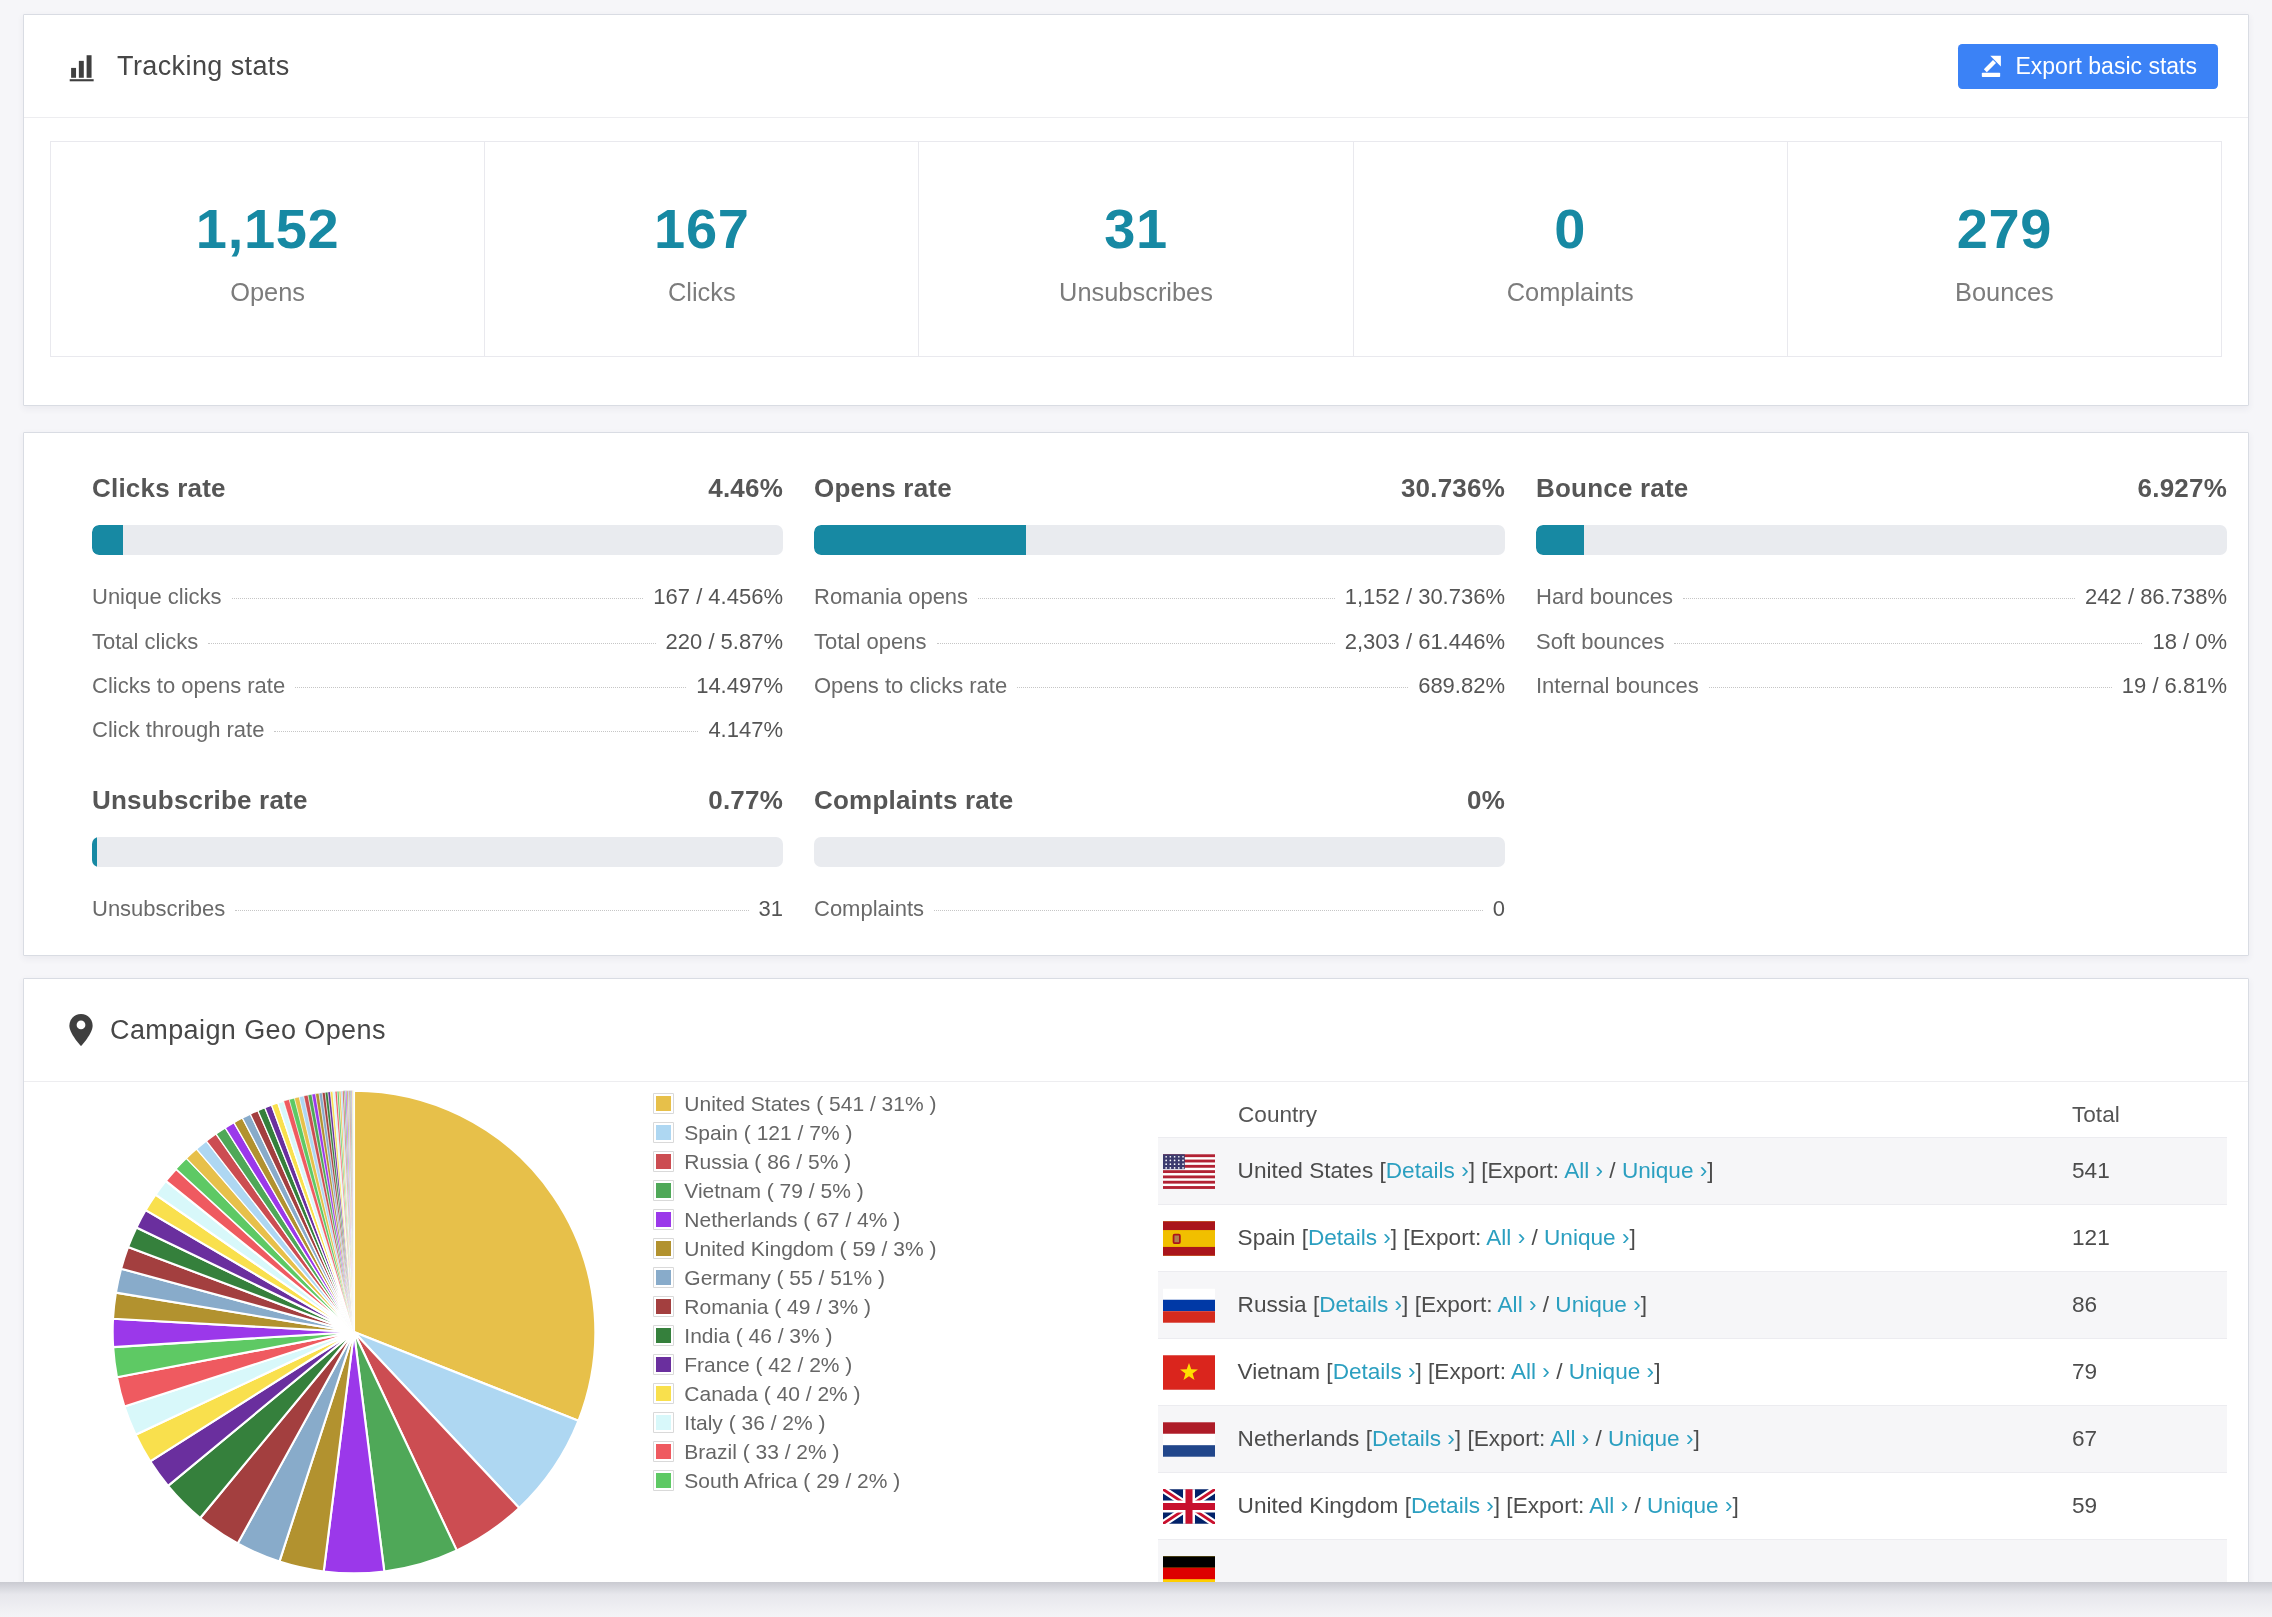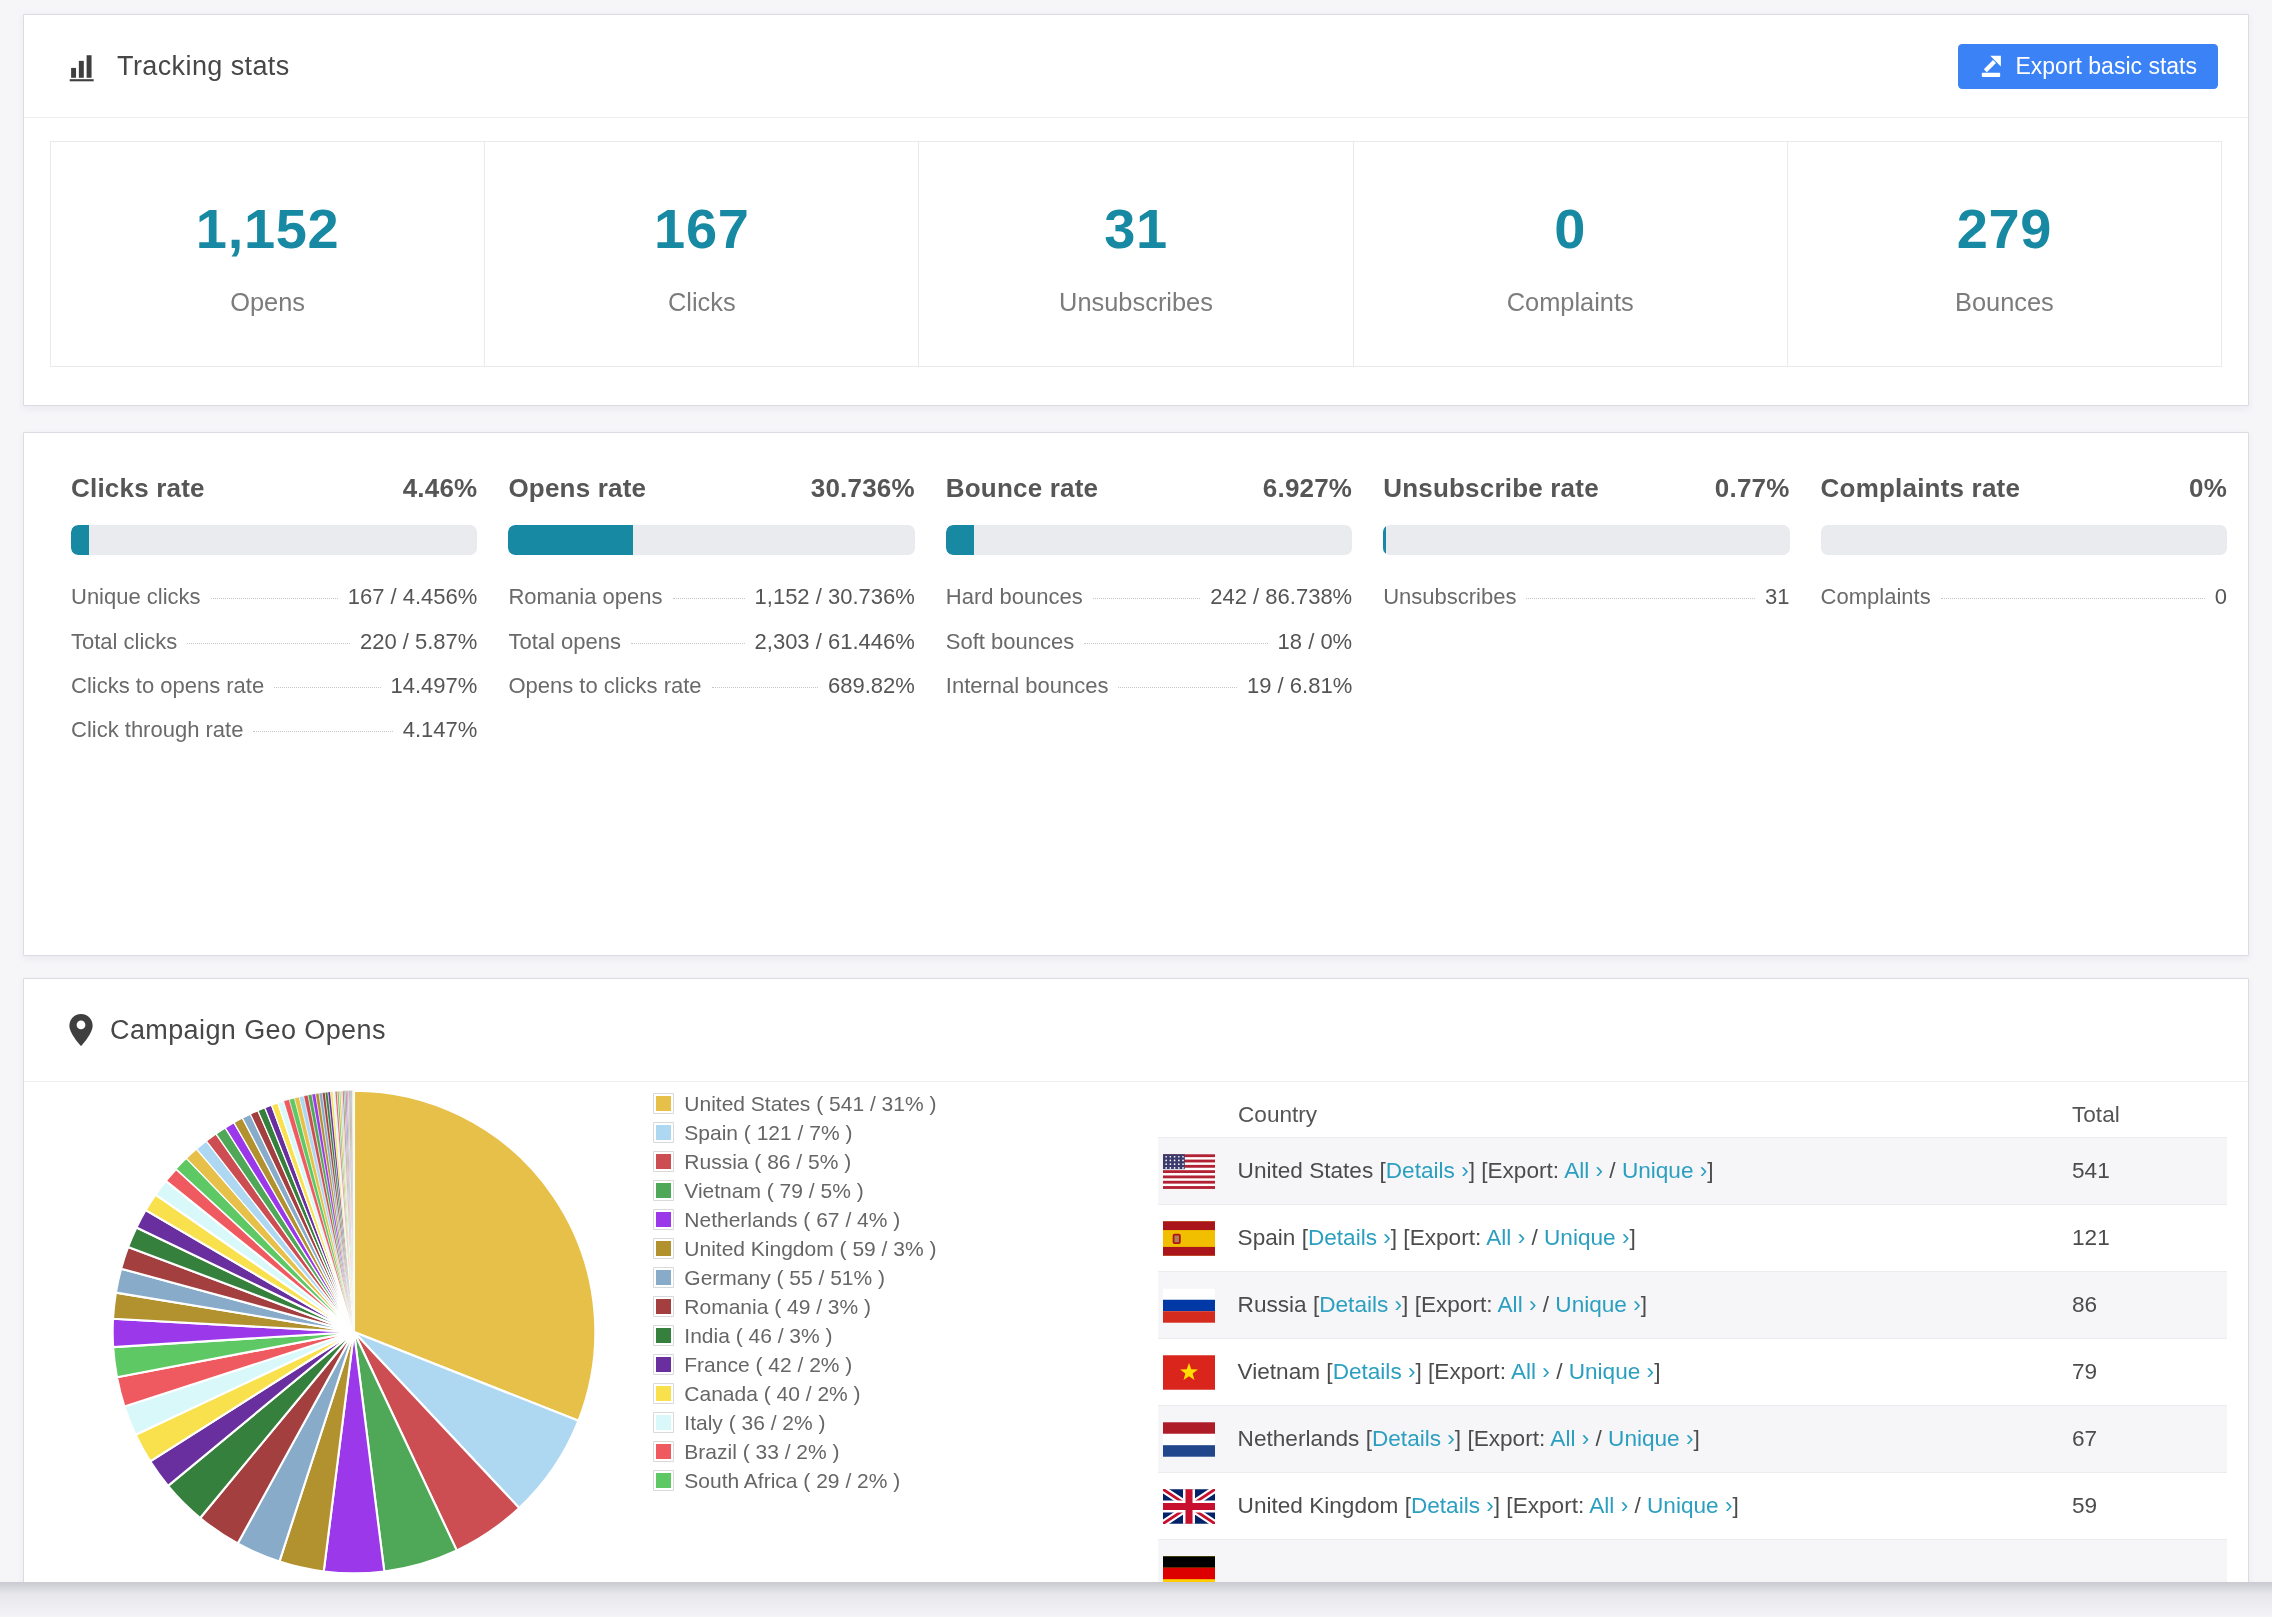--- a/index.html
+++ b/index.html
@@ -20,24 +20,24 @@
   .card-title{font-size:27px;color:#474747;letter-spacing:0.4px}
 
   .btn-export{display:flex;align-items:center;gap:11.3px;background:#3b82f6;border:none;
               border-radius:4.2px;color:#fff;font-size:23px;height:45px;padding:0 21px;
               font-family:inherit;cursor:pointer}
 
   #stats-row{display:flex;margin:23px 26px 0;border:0.7px solid #e9e9ee}
   .stat-cell{flex:1;text-align:center;padding:59px 0 49px;border-right:0.7px solid #e9e9ee}
   .stat-cell:last-child{border-right:none}
   .stat-value{font-size:56px;font-weight:700;color:#1789a3;letter-spacing:0.7px;line-height:1}
-  .stat-label{font-size:25.4px;color:#7c7c7c;margin-top:31px}
-
-  #rates-grid{display:grid;grid-template-columns:1fr 1fr 1fr 1fr 1fr;column-gap:31px;row-gap:32px;
-              padding:40px 21px 0 47px}
+  .stat-label{font-size:25.4px;color:#7c7c7c;margin-top:21px}
+
+  #rates-grid{display:grid;grid-template-columns:1fr 1fr 1fr;column-gap:31px;row-gap:32px;
+              padding:40px 21px 0 68px}
   .rate-head{display:flex;justify-content:space-between;align-items:baseline}
   .rate-title,.rate-value{font-size:26px;font-weight:700;color:#565656;letter-spacing:0.2px}
   .rate-bar{margin-top:21px;height:30px;border-radius:7px;background:#e9ebef;overflow:hidden}
   .rate-fill{height:100%;background:#1789a3;border-radius:7px 0 0 7px}
   .rate-rows{margin-top:20px}
   .rate-row{display:flex;align-items:baseline;padding:9.2px 0;font-size:22px}
   .rate-row .rl{color:#6a6a6a;white-space:nowrap}
   .rate-row .leader{flex:1;border-bottom:1.4px dotted #c6c6c6;margin:0 10px;transform:translateY(-5px)}
   .rate-row .rv{color:#555;white-space:nowrap}
 

